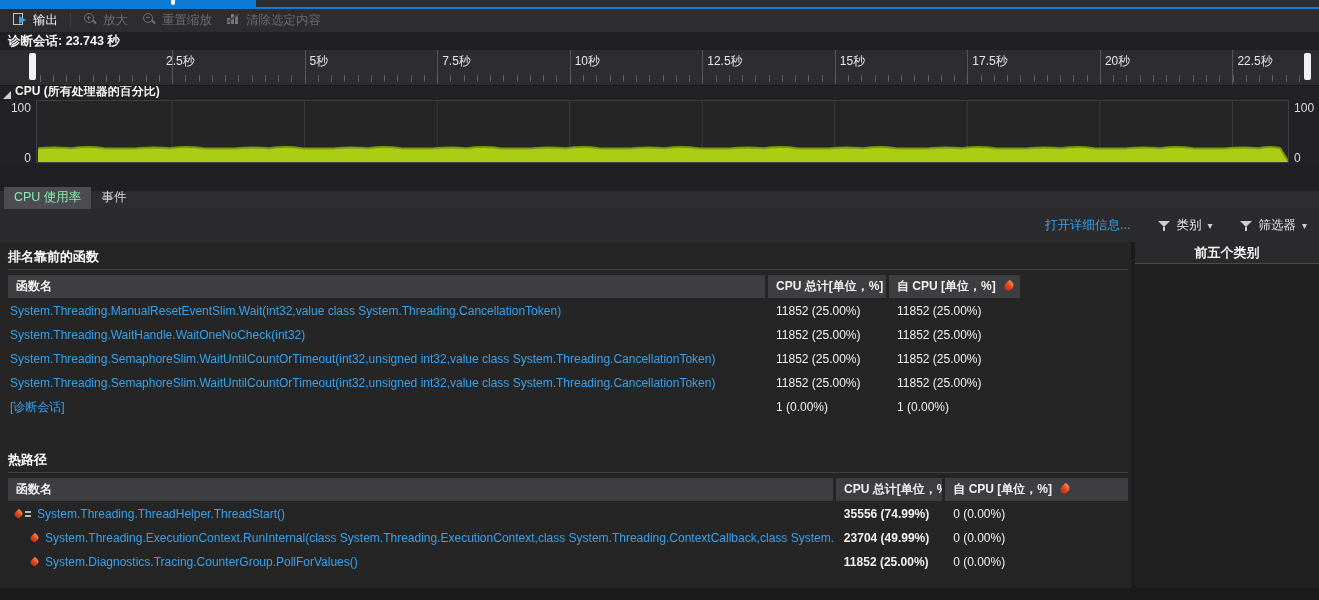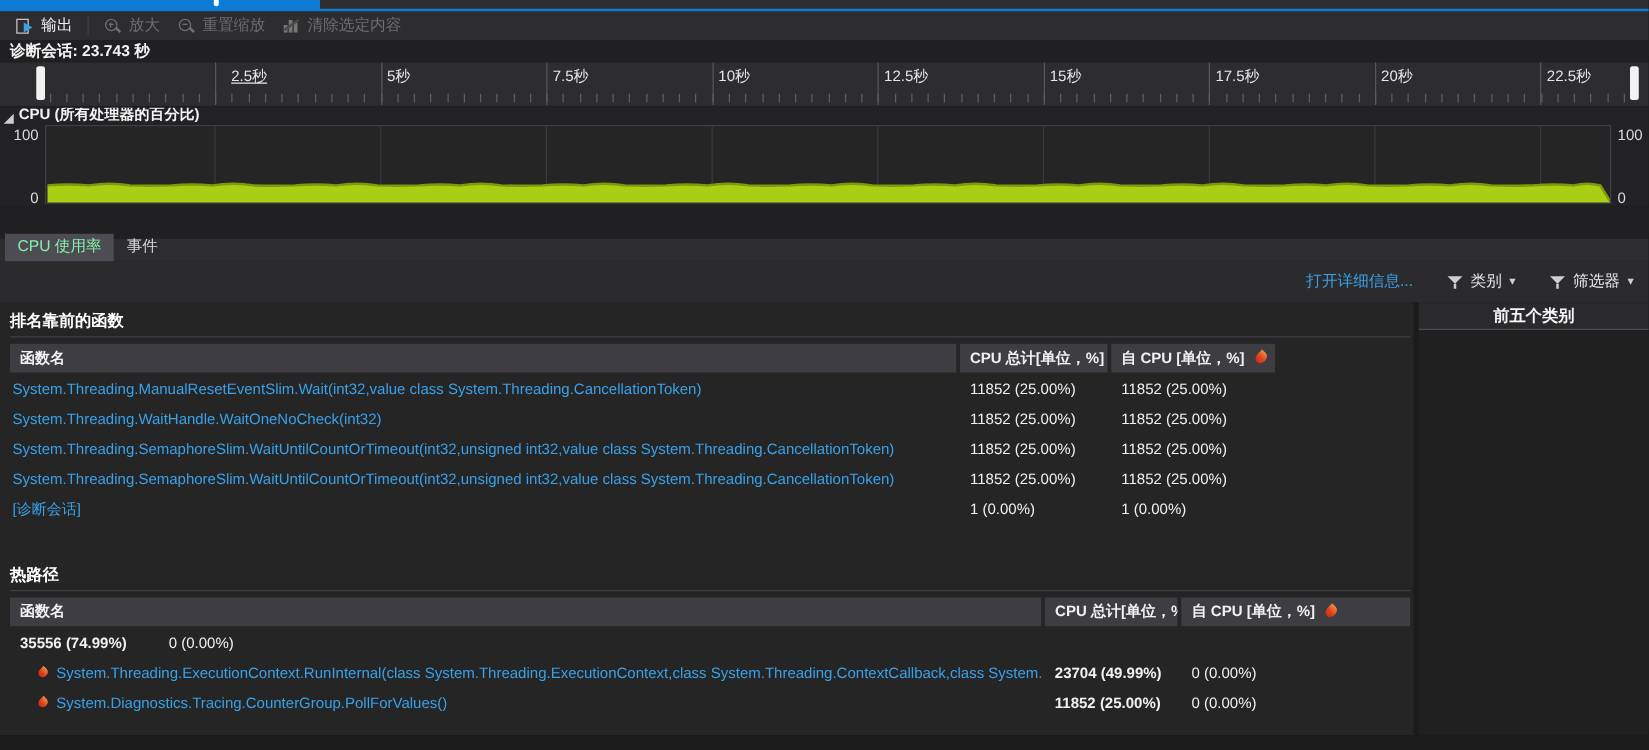--- a/index.html
+++ b/index.html
@@ -11,21 +11,21 @@
   body{background:#1e1e1e;font-family:"Liberation Sans","DejaVu Sans",sans-serif;color:#f1f1f1;}
 
   
   .tabstrip{position:relative;height:9px;background:var(--chrome);}
   .doc-tab{position:absolute;left:0;top:0;width:256px;height:9px;background:var(--accent);}
   .tab-glyph{position:absolute;left:171px;top:0;width:4px;height:5px;background:#fff;border-radius:0 0 2px 2px;}
   .tabstrip-line{position:absolute;left:256px;right:0;bottom:0;height:2px;background:var(--accent);}
 
   
   .toolbar{height:23px;background:var(--chrome);display:flex;align-items:center;padding-left:6px;font-size:12.5px;}
-  .tb-item{display:flex;align-items:center;gap:5px;padding:2px 7px;color:#f1f1f1;cursor:default;}
+  .tb-item{display:flex;gap:5px;padding:2px 7px;color:#f1f1f1;cursor:default;}
   .tb-item.disabled{color:#6d6d6d;}
   .tb-sep{width:1px;height:15px;background:var(--line);margin:0 5px;}
   .tb-icon{display:inline-block;width:15px;height:13px;position:relative;}
   .output-icon::before{content:"";position:absolute;left:0;top:1px;width:8px;height:10px;border:1px solid #c8c8c8;}
   .output-icon::after{content:"";position:absolute;left:6px;top:3.5px;border-left:7px solid var(--link);border-top:4px solid transparent;border-bottom:4px solid transparent;}
   .zoom-in-icon::before,.zoom-reset-icon::before{content:"";position:absolute;left:1px;top:1px;width:8px;height:8px;border:1.6px solid #6f6f6f;border-radius:50%;}
   .zoom-in-icon::before{background:linear-gradient(#6f6f6f,#6f6f6f) center/4px 1.4px no-repeat,linear-gradient(#6f6f6f,#6f6f6f) center/1.4px 4px no-repeat;}
   .zoom-reset-icon::before{background:linear-gradient(#6f6f6f,#6f6f6f) center/4px 1.4px no-repeat;}
   .zoom-in-icon::after,.zoom-reset-icon::after{content:"";position:absolute;left:9px;top:9px;width:5px;height:1.8px;background:#6f6f6f;transform:rotate(45deg);}
   .clear-selection-icon::before{content:"";position:absolute;left:1px;bottom:1px;width:11px;height:10px;
@@ -137,21 +137,21 @@
 </div>
 
 <div class="session-bar">
   <span class="session-label">诊断会话: 23.743 秒</span>
 </div>
 
 <div class="ruler" id="ruler">
   <div class="ruler-handle" style="left:29px"></div>
   <div class="ruler-handle" style="left:1304px"></div>
 <div class="ruler-major" style="left: 172.05px;"></div>
-    <span class="ruler-label" style="left: 185px; text-decoration: underline;">2.5秒</span>
+    <span class="ruler-label" style="left: 166px;">2.5秒</span>
     <div class="ruler-major" style="left: 304.6px;"></div>
     <span class="ruler-label" style="left: 309.6px;">5秒</span>
     <div class="ruler-major" style="left: 437.15px;"></div>
     <span class="ruler-label" style="left: 442.15px;">7.5秒</span>
     <div class="ruler-major" style="left: 569.7px;"></div>
     <span class="ruler-label" style="left: 574.7px;">10秒</span>
     <div class="ruler-major" style="left: 702.25px;"></div>
     <span class="ruler-label" style="left: 707.25px;">12.5秒</span>
     <div class="ruler-major" style="left: 834.8px;"></div>
     <span class="ruler-label" style="left: 839.8px;">15秒</span>
@@ -367,20 +367,30 @@
       <div class="th th-name2">函数名</div>
       <div class="th th-total2">CPU 总计[单位，%]</div>
       <div class="th th-self2">
         <span>自 CPU [单位，%]</span>
         <span class="flame"></span>
       </div>
     </div>
     <div class="tbody">
 
         <div class="trow">
+          <div class="td td-name2">
+            <span class="hp-icon" style="margin-left: 6px;">
+              <span class="flame"></span>
+              <span class="hp-lines">
+                <i></i>
+                <i></i>
+              </span>
+            </span>
+            <a class="fn-link">System.Threading.ThreadHelper.ThreadStart()</a>
+          </div>
           <div class="td td-total2">35556 (74.99%)</div>
           <div class="td td-self2">0 (0.00%)</div>
         </div>
 
         <div class="trow">
           <div class="td td-name2">
             <span class="hp-icon" style="margin-left: 22px;">
               <span class="flame"></span>
 
             </span>

